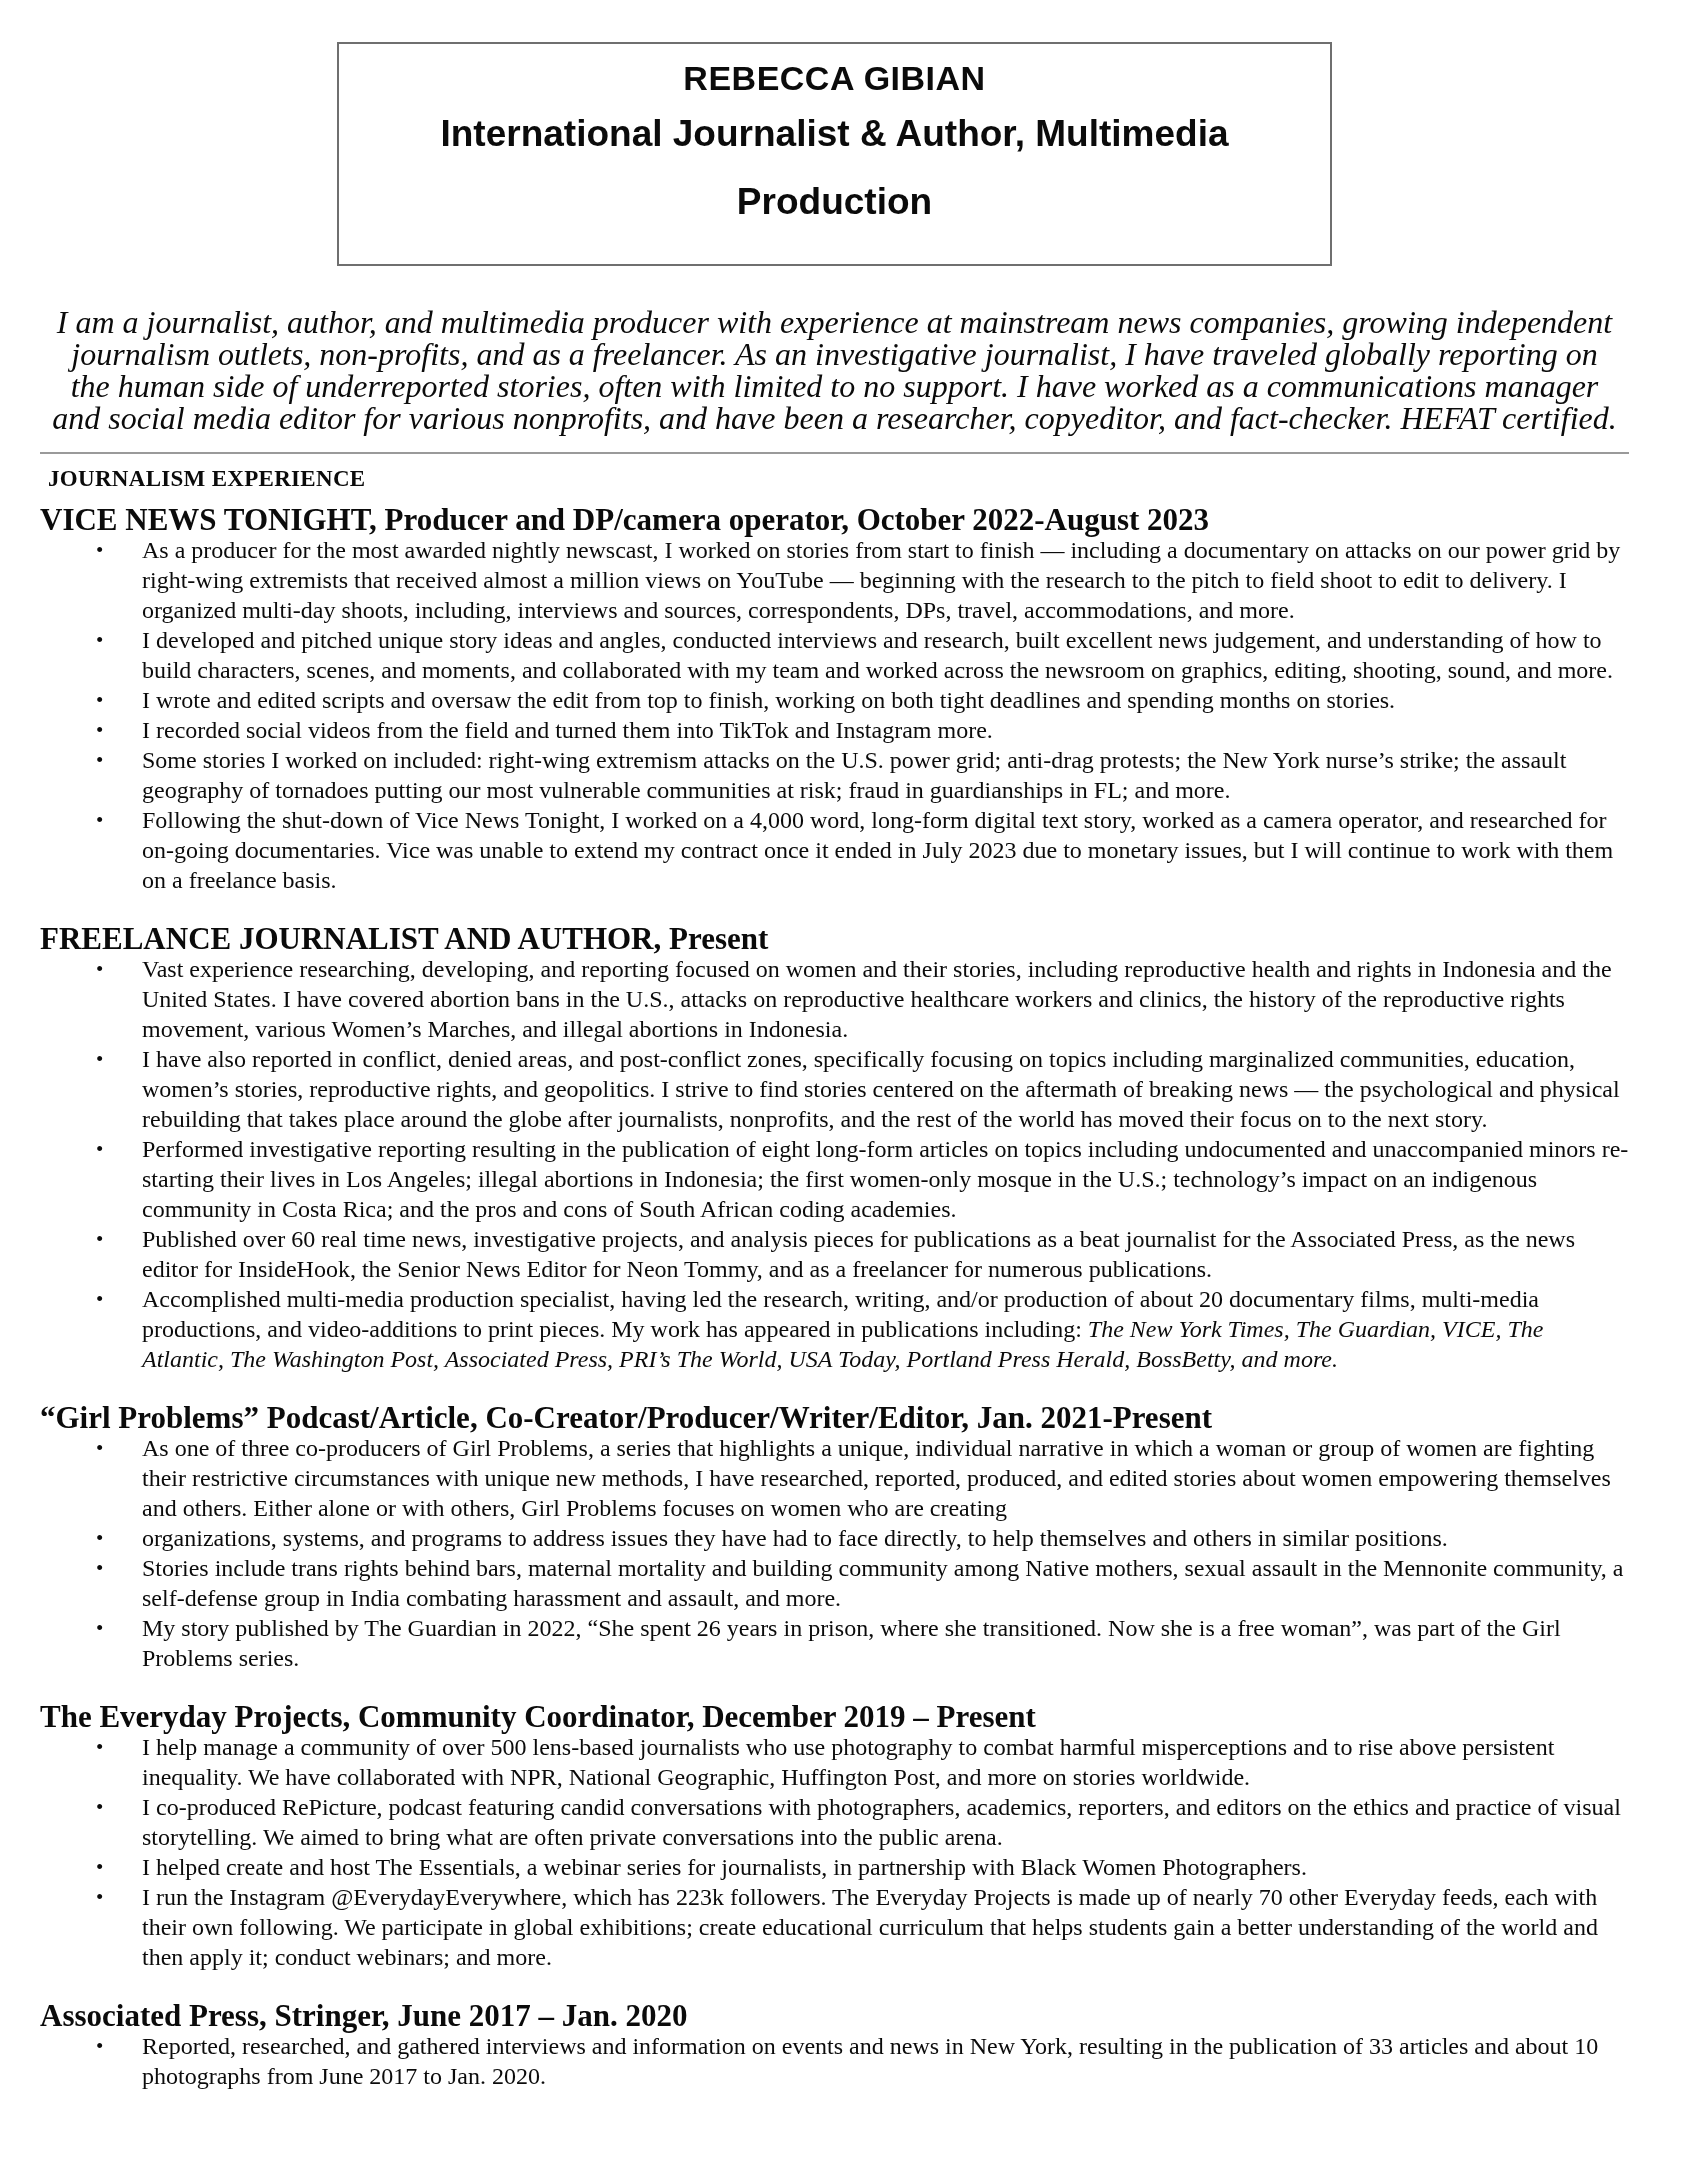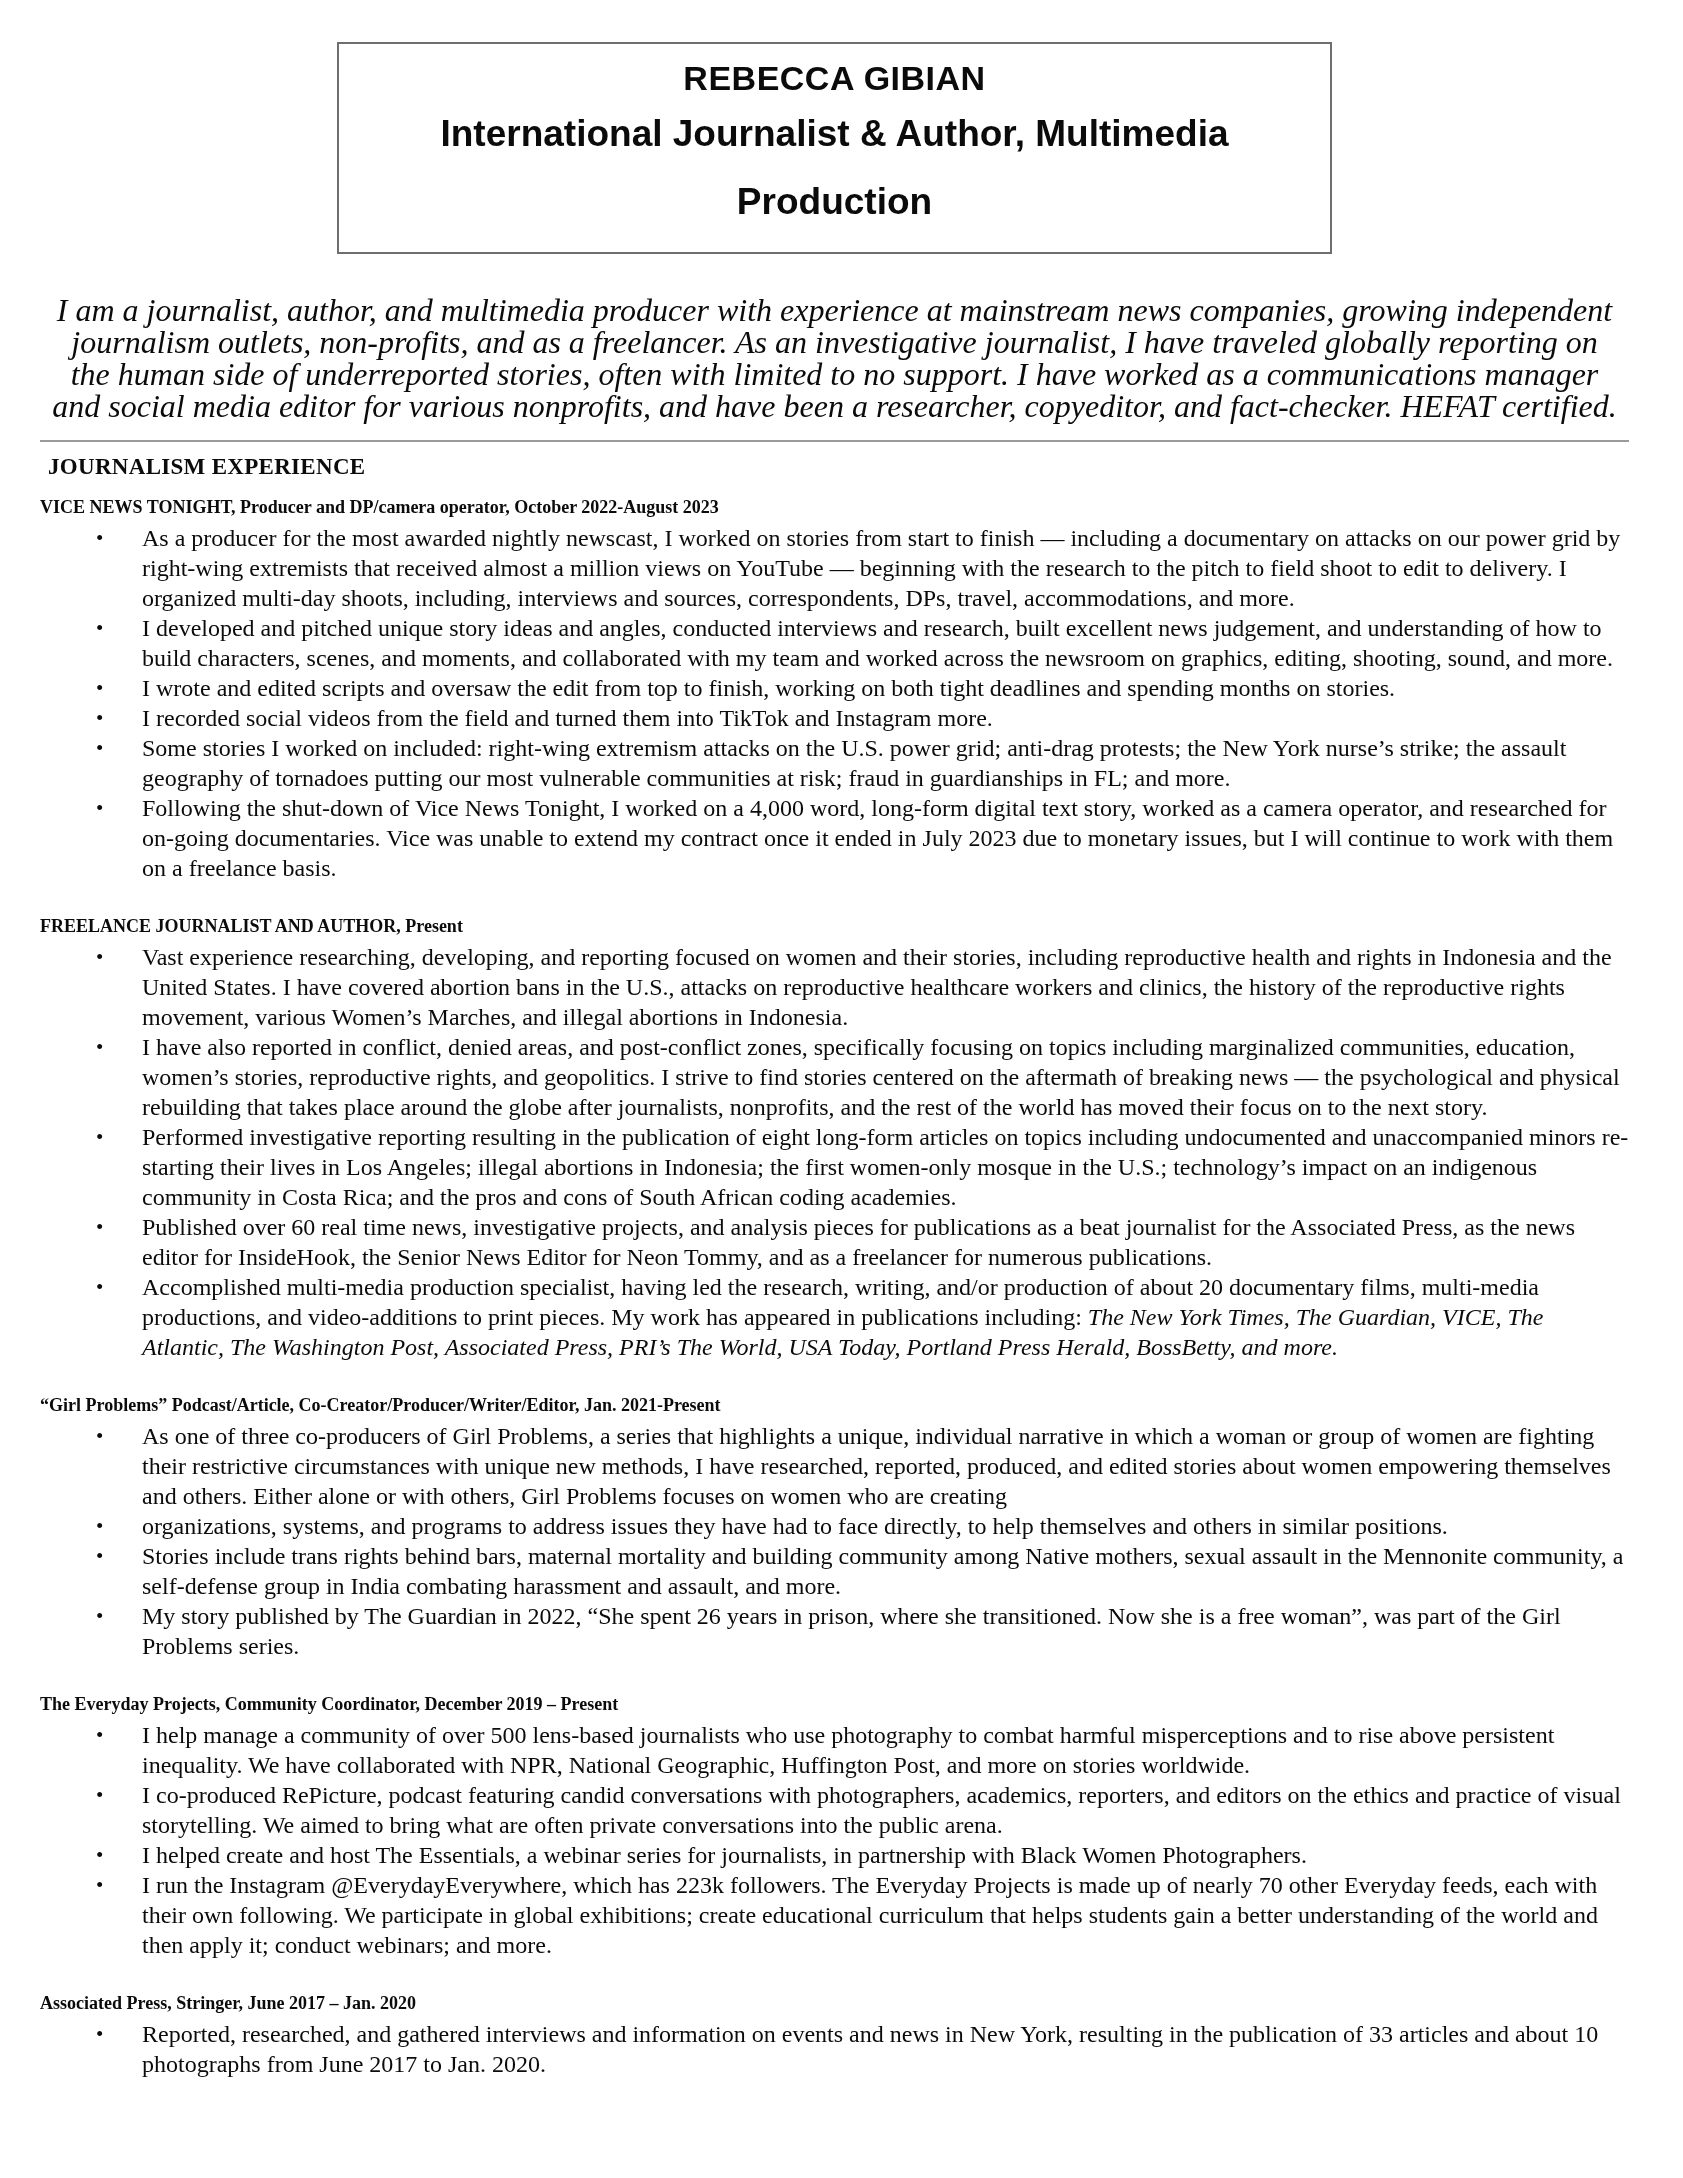--- a/index.html
+++ b/index.html
@@ -12,37 +12,37 @@
   .page {
     width: 1683px; height: 2178px;
     padding: 42px 54px 0 40px;
     box-sizing: border-box;
     overflow: hidden;
   }
   .header-box {
     width: 995px; margin: 0 auto;
     border: 2px solid #6f6f6f;
     text-align: center;
-    padding: 12px 14px 16px;
+    padding: 12px 14px 28px;
     box-sizing: border-box;
     font-family: "Liberation Sans", sans-serif;
   }
   .name { font-size: 34px; font-weight: 700; letter-spacing: 0.5px; line-height: 44px; }
   .subtitle { font-size: 37px; font-weight: 700; line-height: 68px; }
   .summary {
     margin: 40px auto 0; width: 1569px;
     text-align: center; font-style: italic;
     font-size: 32px; line-height: 32px;
   }
   .divider { border: none; border-top: 2px solid #9a9a9a; margin: 18px 0 8px 0; }
   .section-heading { margin: 8px; font-size: 23px; font-weight: 700; line-height: 34px; letter-spacing: 0.3px; }
   .jobs { margin: 0; }
   .job { margin: 0; }
   .job + .job { margin-top: 28px; }
-  .job-title { margin: 0; font-size: 18px; font-weight: 700; line-height: 31px; }
+  .job-title { margin: 0; font-size: 31px; font-weight: 700; line-height: 31px; }
   ul.bullets { list-style: none; margin: 0 0 0 50px; padding: 0; }
   li.bullet { display: flex; font-size: 24px; line-height: 30px; }
   .marker { flex: 0 0 46px; padding-left: 6px; font-size: 21px; }
   .bullet-body { flex: 1; }
   .ital { font-style: italic; }
 </style>
 </head>
 <body>
 
 <div class="page">

